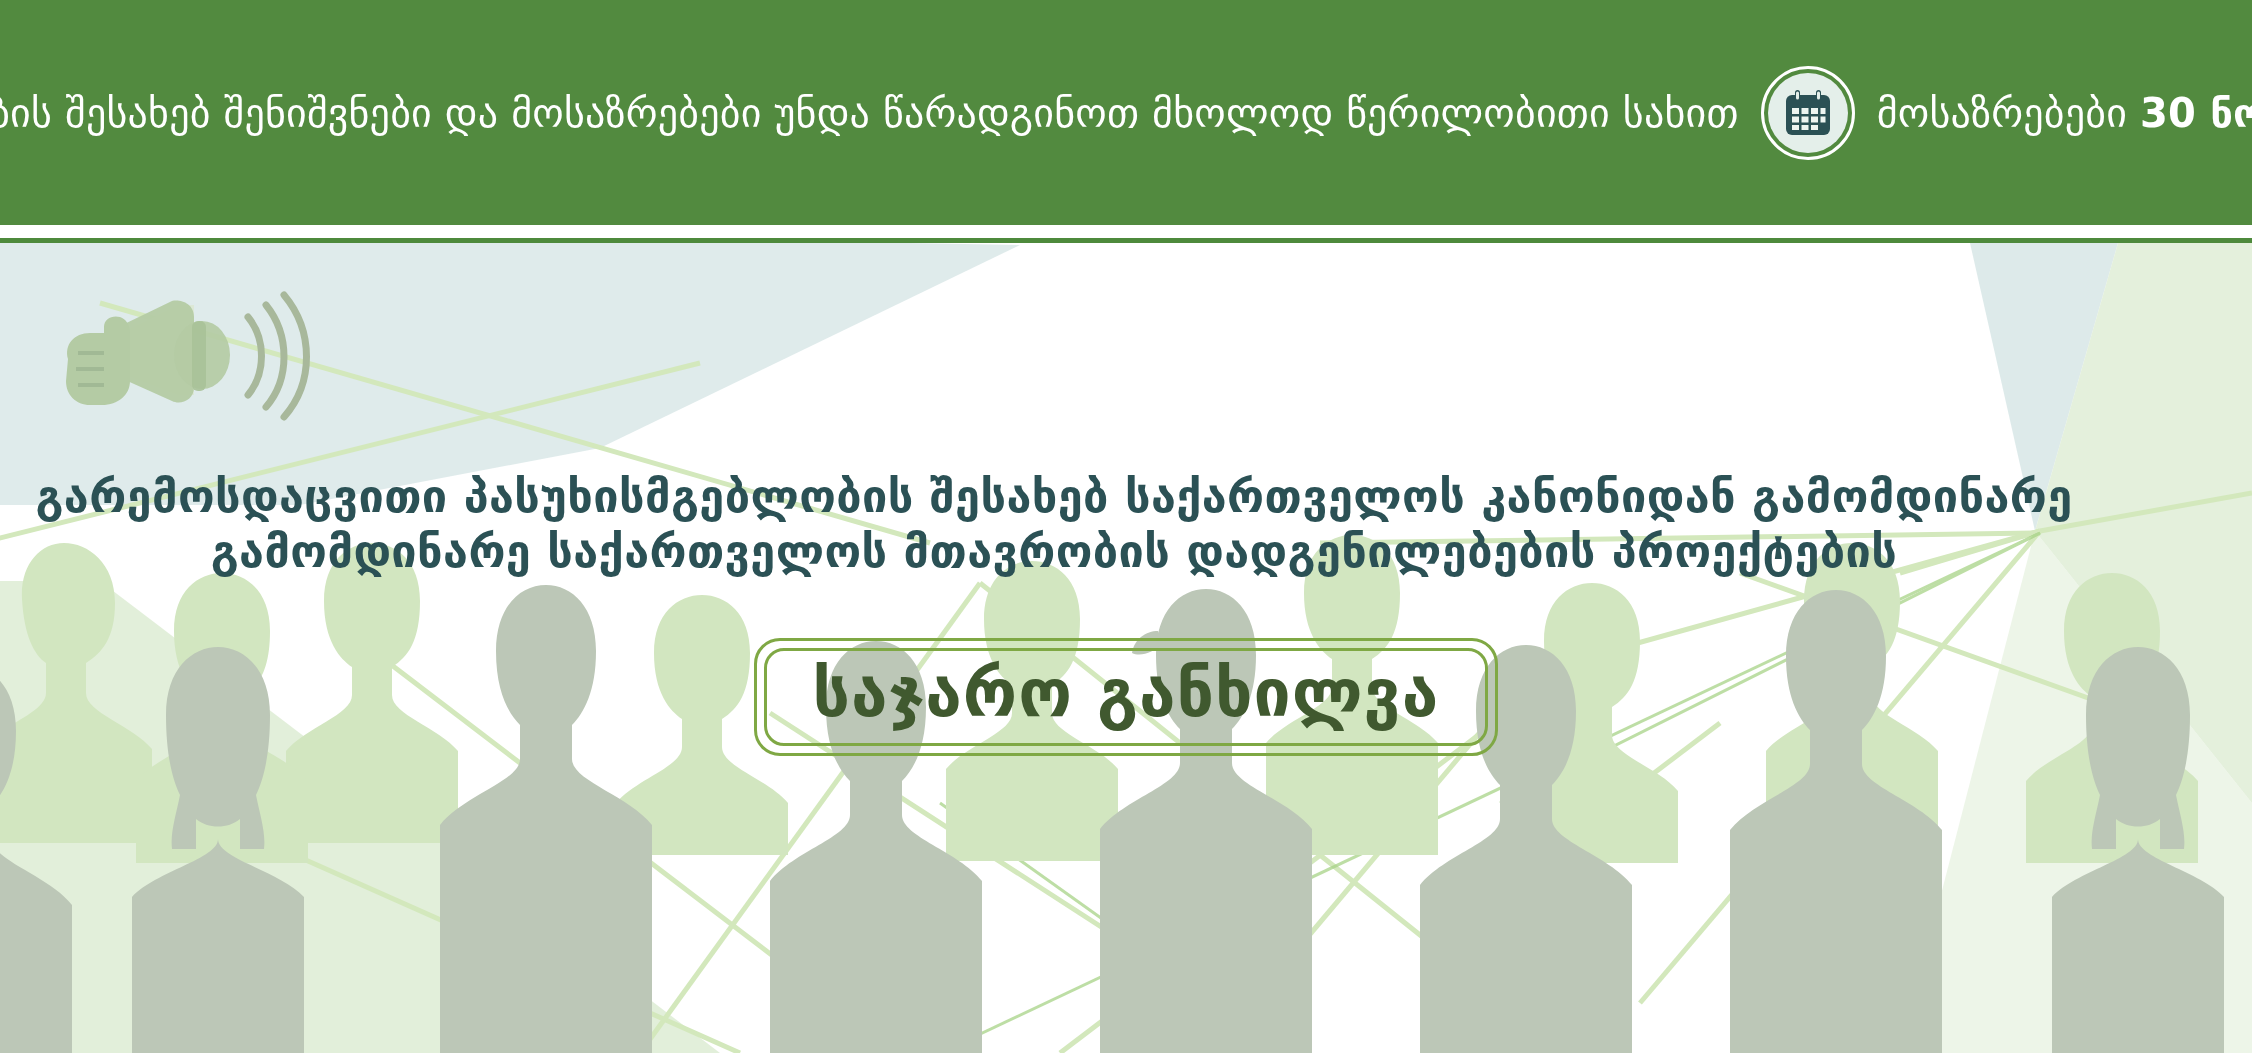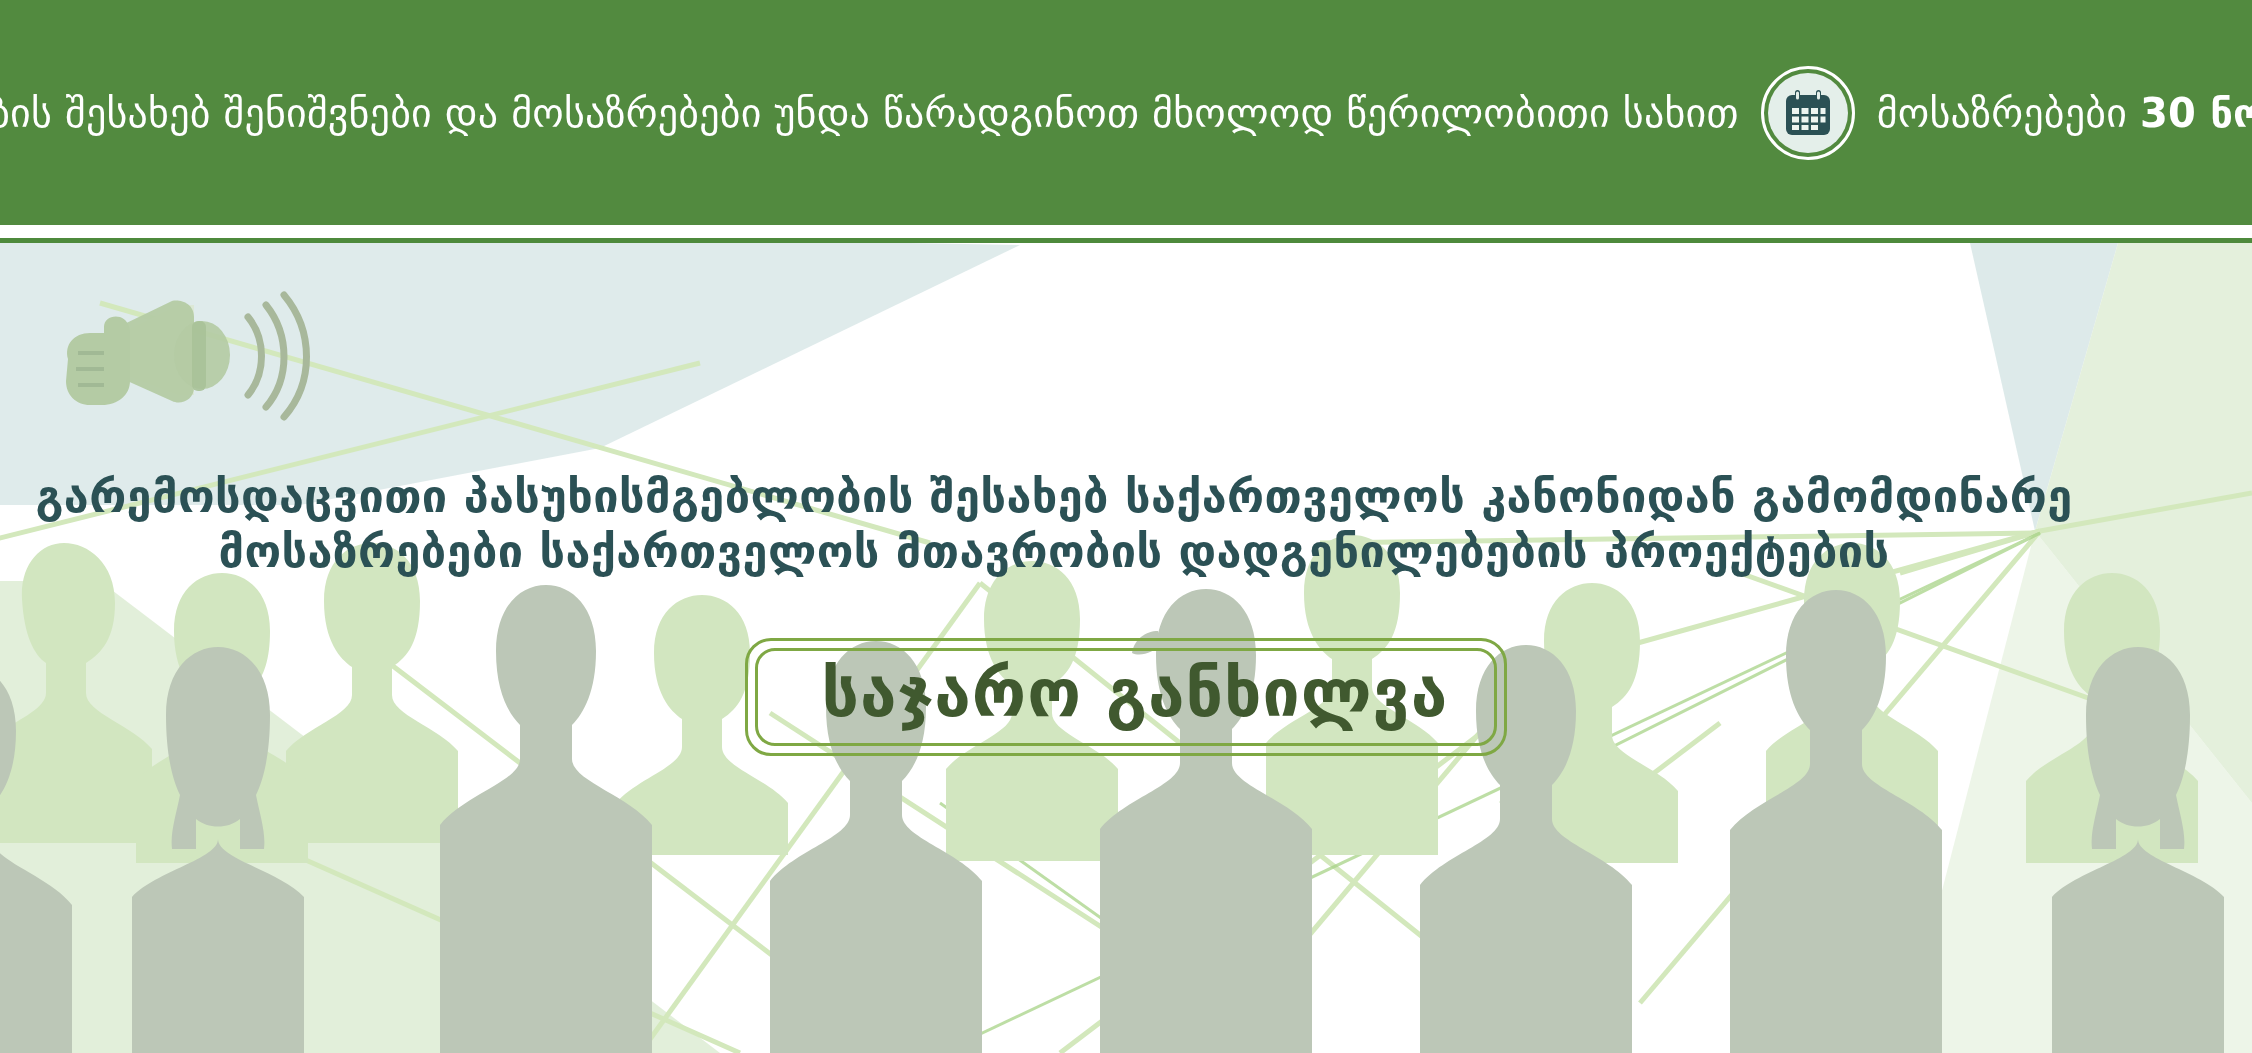--- a/index.html
+++ b/index.html
@@ -135,21 +135,21 @@
   }
   .cta-outer {
     border: 3px solid #7FA844;
     border-radius: 26px;
     padding: 7px;
     background: transparent;
   }
   .cta-inner {
     border: 3px solid #7FA844;
     border-radius: 20px;
-    padding: 10px 46px 16px 64px;
+    padding: 10px 46px 16px 46px;
   }
   .cta-text {
     color: #40592F;
     font-size: 66px;
     font-weight: bold;
     line-height: 1;
     letter-spacing: 1px;
     white-space: nowrap;
   }
 </style>
@@ -327,21 +327,21 @@
 
     <g stroke="#A8B89B" stroke-width="7" fill="none" stroke-linecap="round">
       <path d="M196,34 C214,56 214,90 196,112"></path>
       <path d="M214,22 C238,52 238,96 214,124"></path>
       <path d="M232,12 C262,48 262,100 232,134"></path>
     </g>
   </svg>
 
   <div class="headline">
     <div class="line">გარემოსდაცვითი პასუხისმგებლობის შესახებ საქართველოს კანონიდან გამომდინარე</div>
-    <div class="line">მოსაზრებები საქართველოს მთავრობის დადგენილებების პროექტების</div>
+    <div class="line">გამომდინარე საქართველოს მთავრობის დადგენილებების პროექტების</div>
   </div>
 
   <div class="cta-wrap">
     <div class="cta-outer">
       <div class="cta-inner">
         <div class="cta-text">საჯარო განხილვა</div>
       </div>
     </div>
   </div>
 

